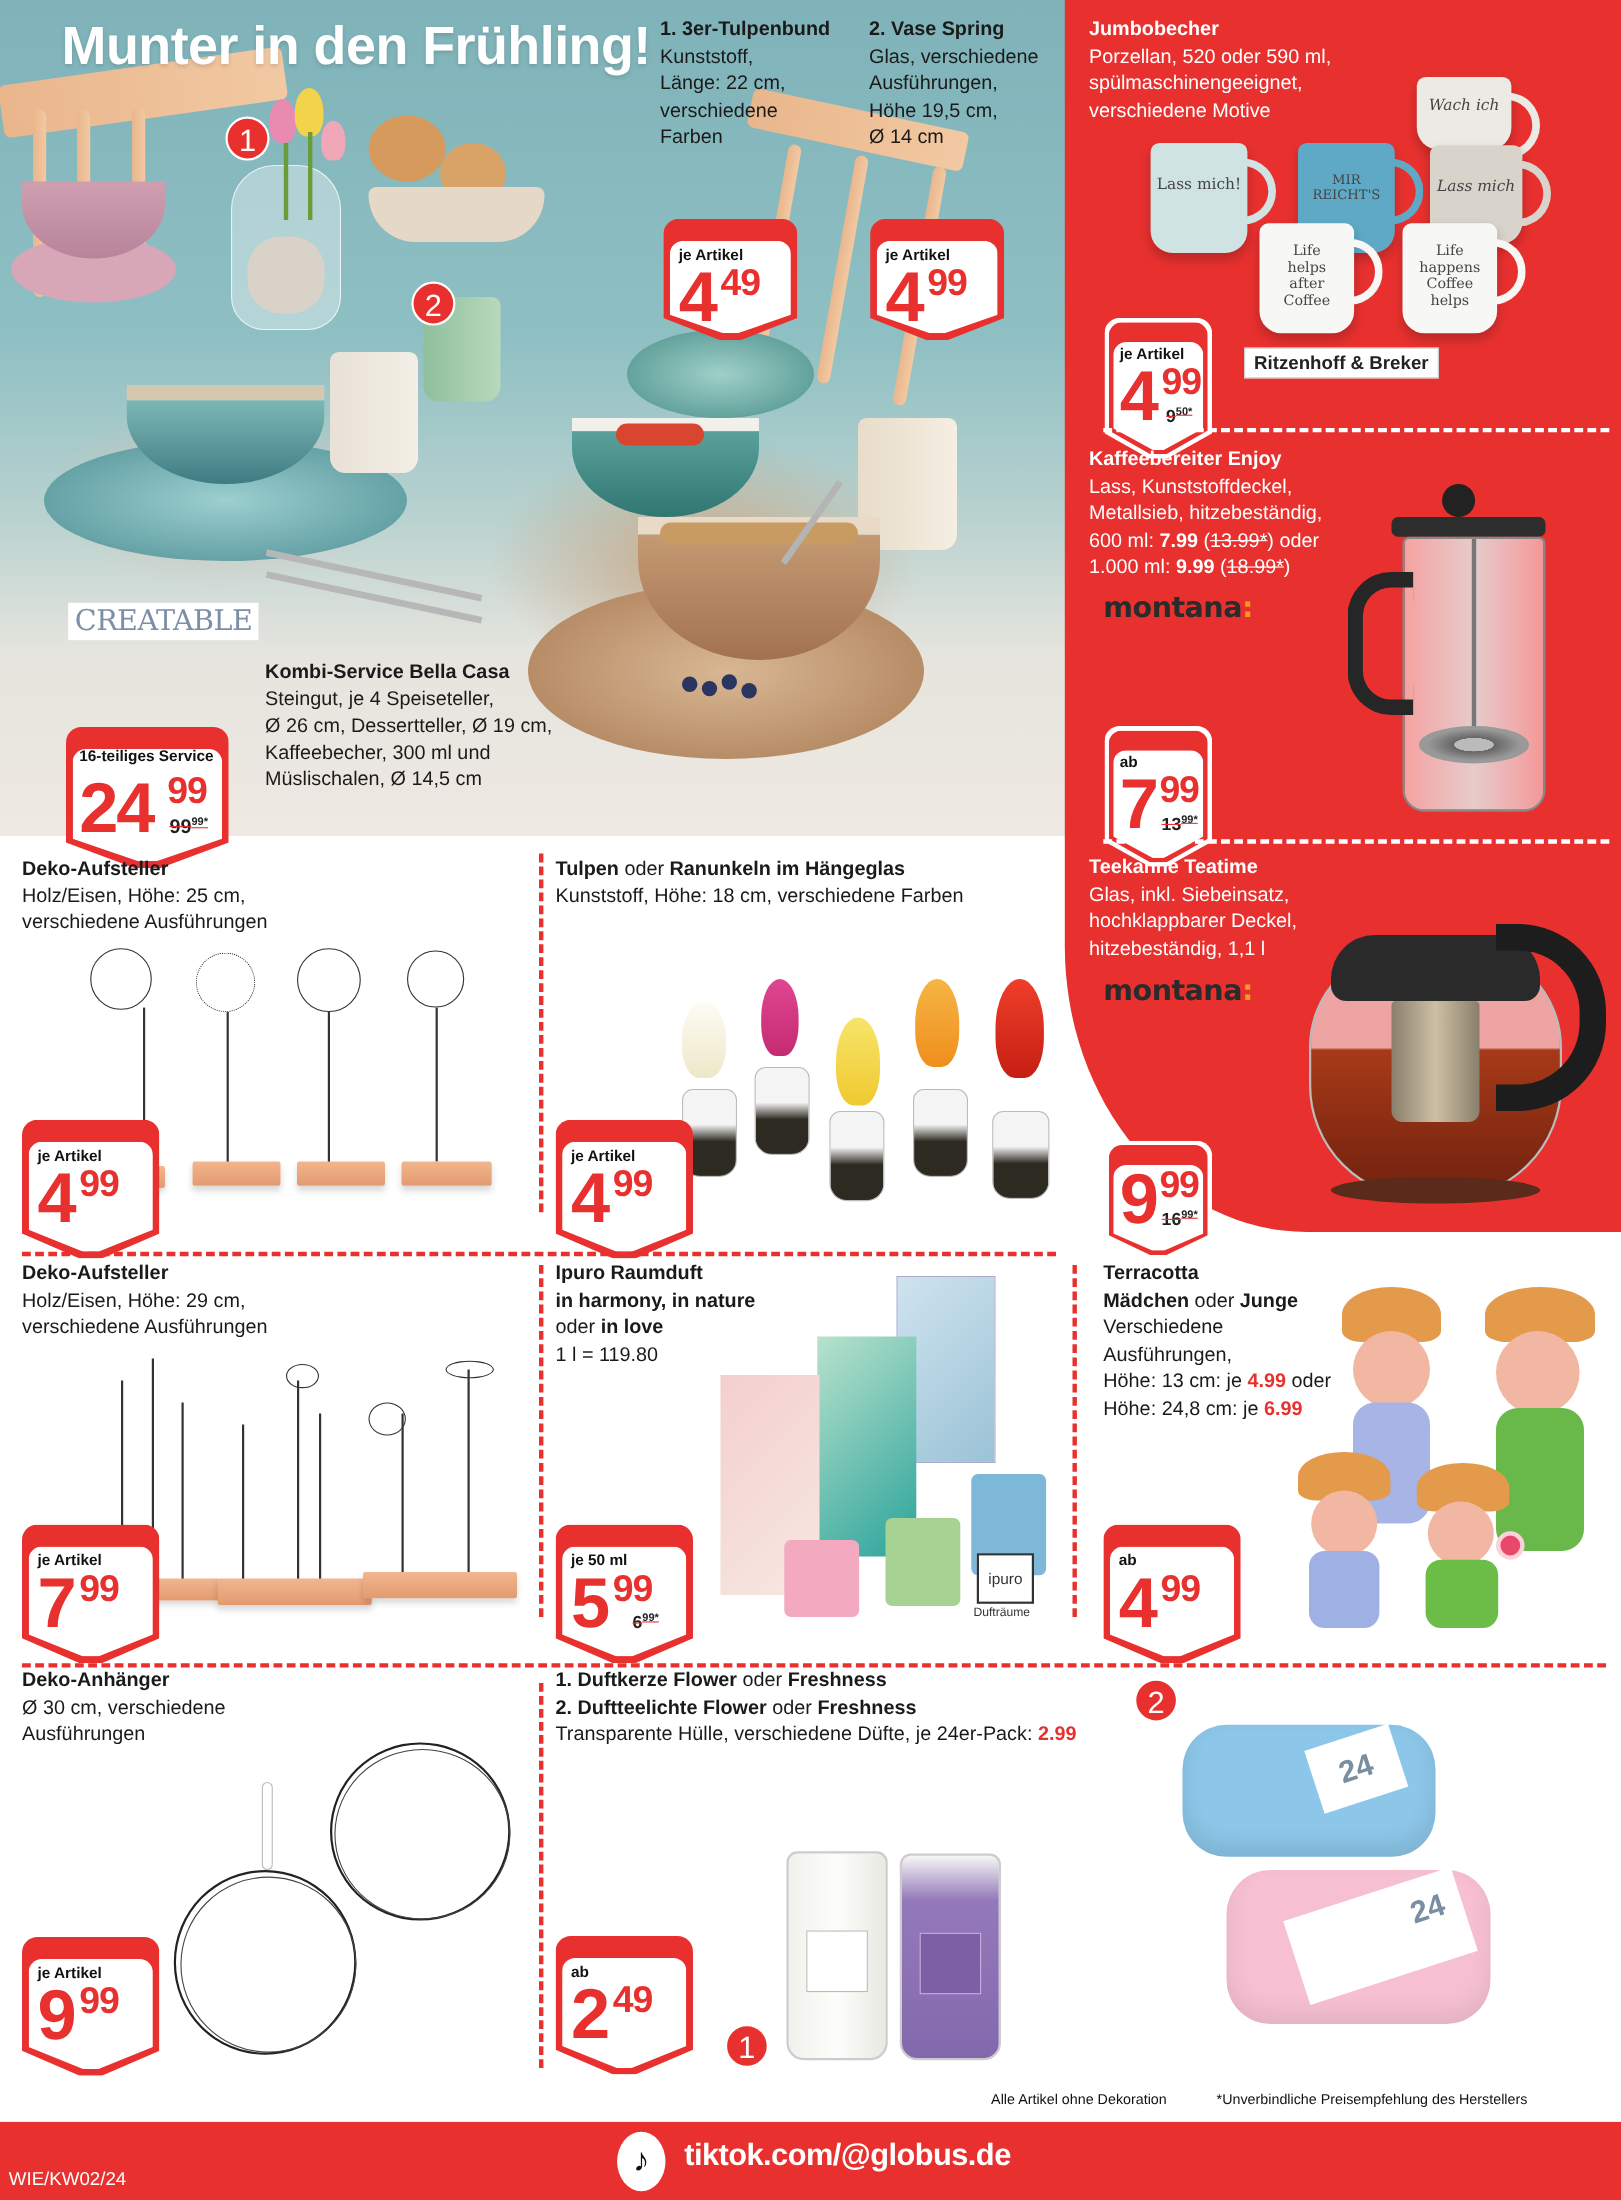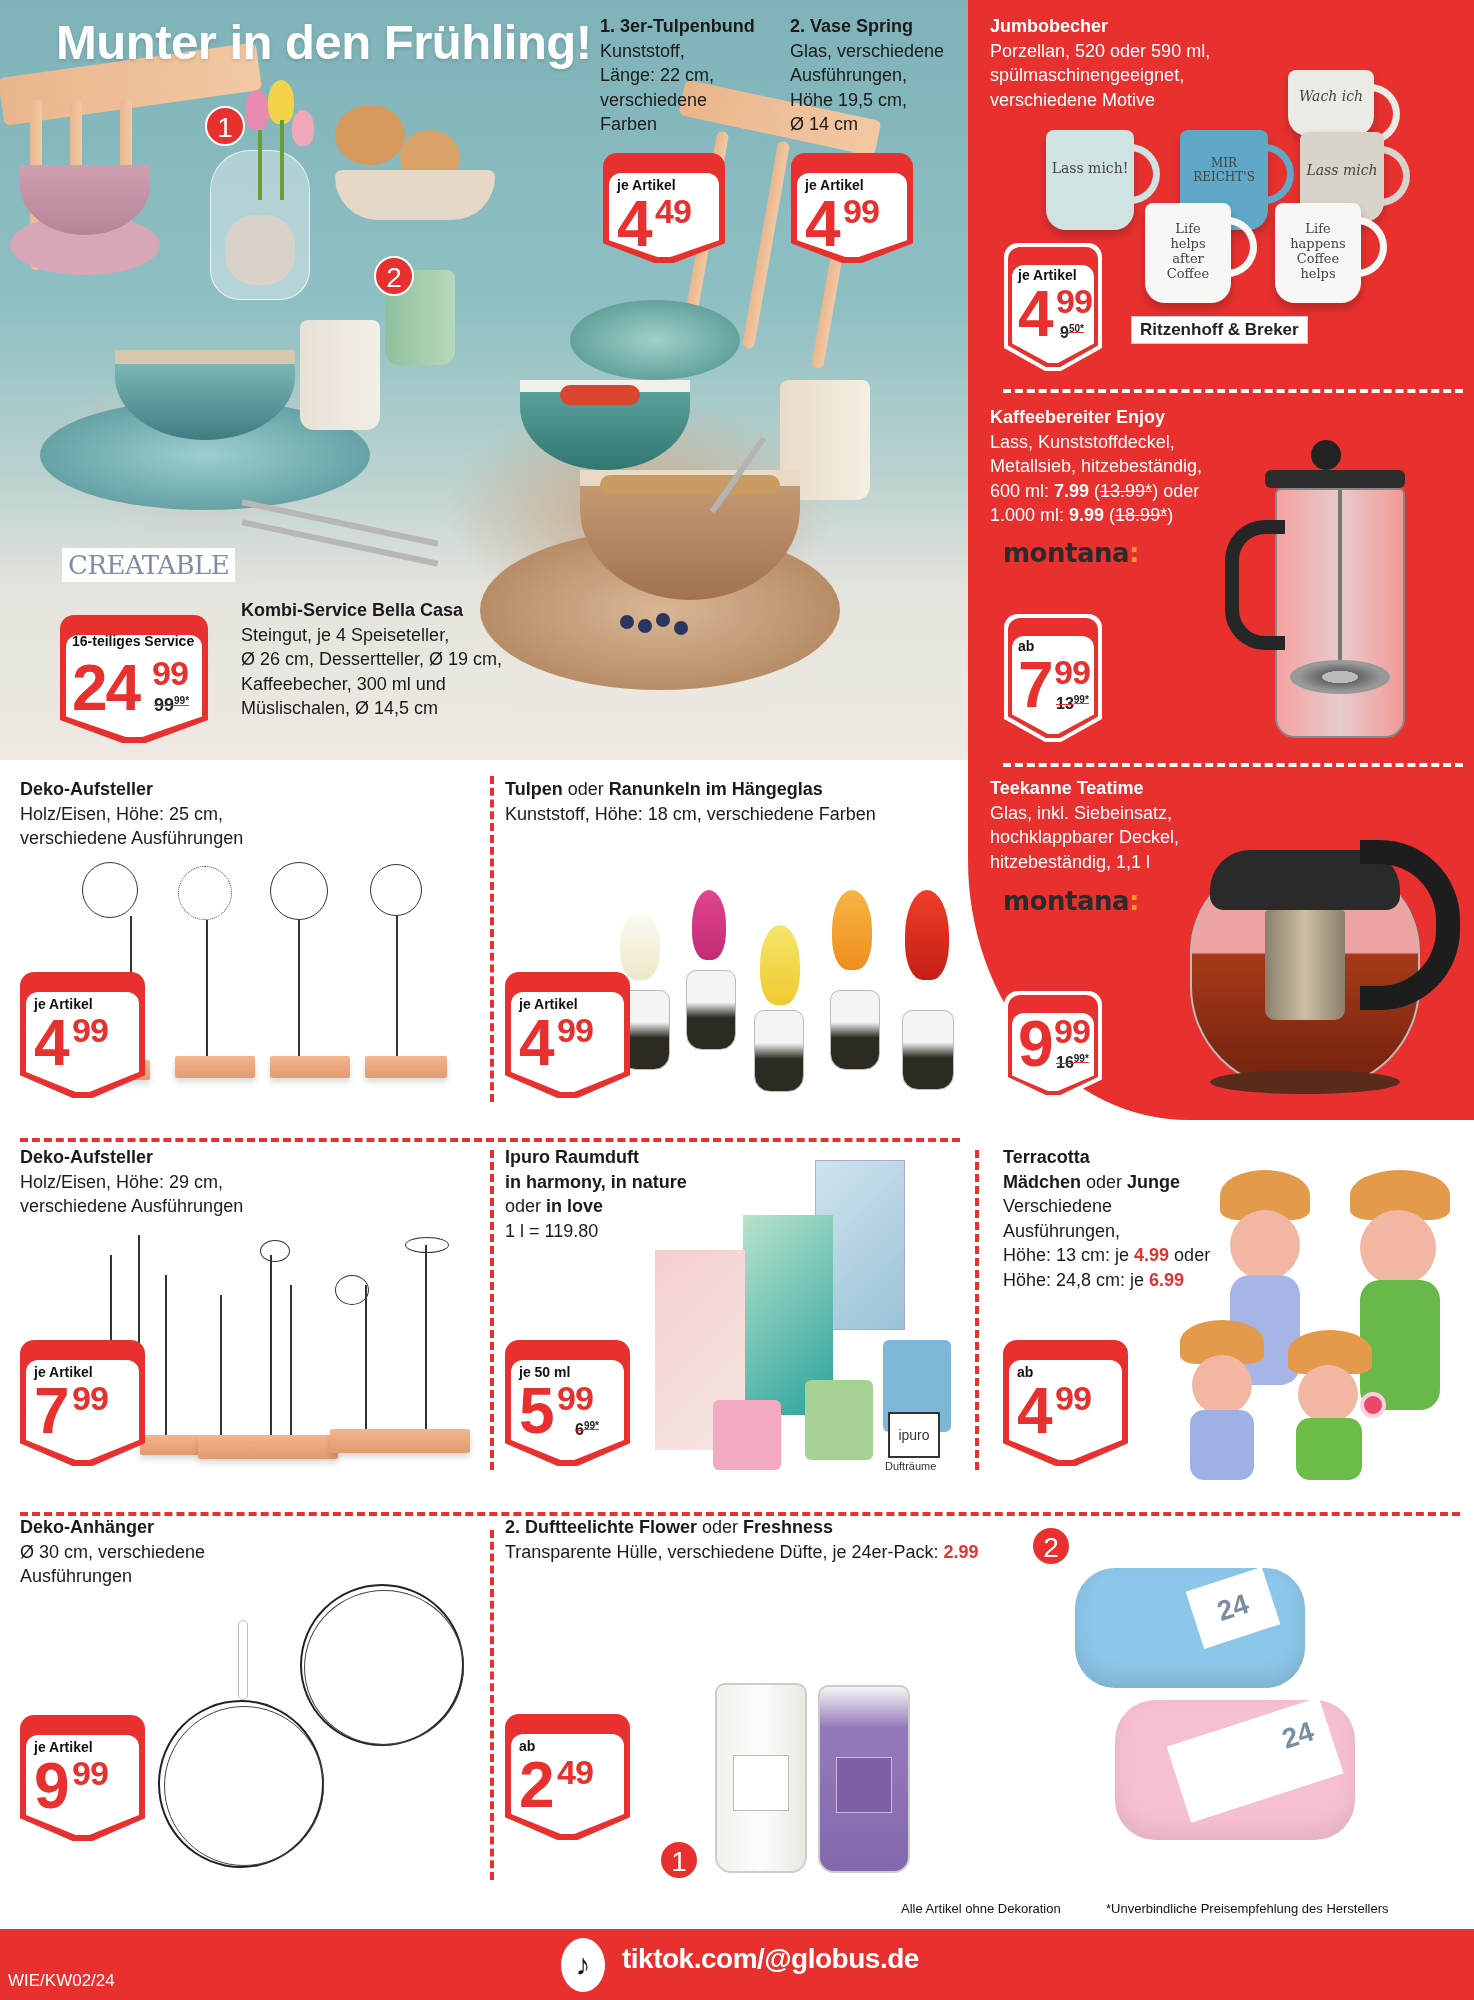--- a/index.html
+++ b/index.html
@@ -35,21 +35,21 @@
   }
 
   .prod-text { font-size: 18px; line-height: 24.5px; color: #1a1a1a; }
   .prod-text b, .prod-title { font-weight: bold; }
   .prod-title { font-size: 18px; line-height: 24.5px; }
   .red-panel .prod-text, .red-panel .prod-title { color: #fff; }
   .hl { color: #e8312f; font-weight: bold; }
 
   
   .shield {
-    width: 120px; height: 128px; position: absolute;
+    width: 120px; height: 128px; position: absolute; margin-top: 46px;
   }
   .shield .outer {
     position: absolute; inset: 0; background: #e8312f;
     border-radius: 14px 14px 0 0;
     clip-path: polygon(0 0, 100% 0, 100% 82%, 58% 100%, 42% 100%, 0 82%);
   }
   .shield .inner {
     position: absolute; left: 6px; right: 6px; top: 20px; bottom: 6px; background: #fff;
     border-radius: 12px 12px 0 0;
     clip-path: polygon(0 0, 100% 0, 100% 80%, 56% 100%, 44% 100%, 0 80%);
@@ -462,20 +462,21 @@
   <div class="outer"></div>
   <div class="inner"></div>
   <div class="lbl">je Artikel</div>
   <div class="main">9</div>
   <div class="cents" style="left:52px;">99</div>
 </div>
 
 <div class="abs dash-v" style="left:490px;top:1530px;height:350px;"></div>
 
 <div class="abs" style="left:505px;top:1515px;width:560px;">
+  <div class="prod-text"><b>1. Duftkerze Flower</b><span> oder </span><b>Freshness</b></div>
   <div class="prod-text"><b>2. Duftteelichte Flower</b><span> oder </span><b>Freshness</b></div>
   <div class="prod-text"><span>Transparente Hülle, verschiedene Düfte, je 24er-Pack: </span><span class="hl">2.99</span></div>
 </div>
 
 <div class="abs num-badge" style="left:1031px;top:1526px;">2</div>
 <div class="abs num-badge" style="left:659px;top:1840px;">1</div>
 
 <div class="abs" style="left:715px;top:1683px;width:92px;height:190px;background:linear-gradient(90deg,#f2f1ec,#fdfdfb,#e9e8e2);border:2px solid #ccc;border-radius:10px 10px 16px 16px;">
   <div class="abs" style="left:16px;top:70px;width:56px;height:56px;background:#fff;border:1px solid #bbb;"></div>
 </div>

